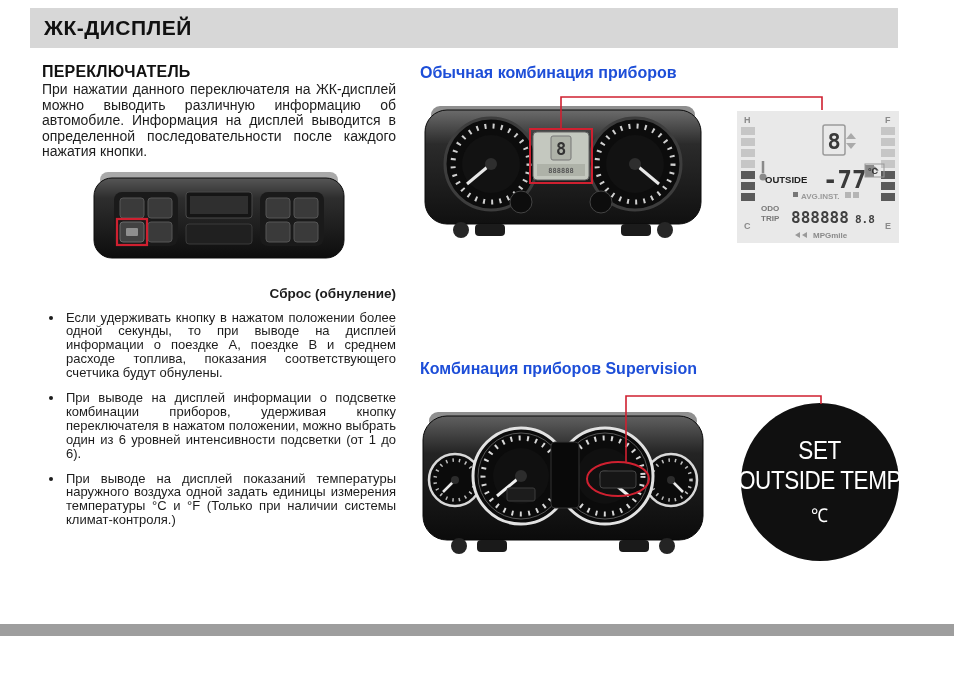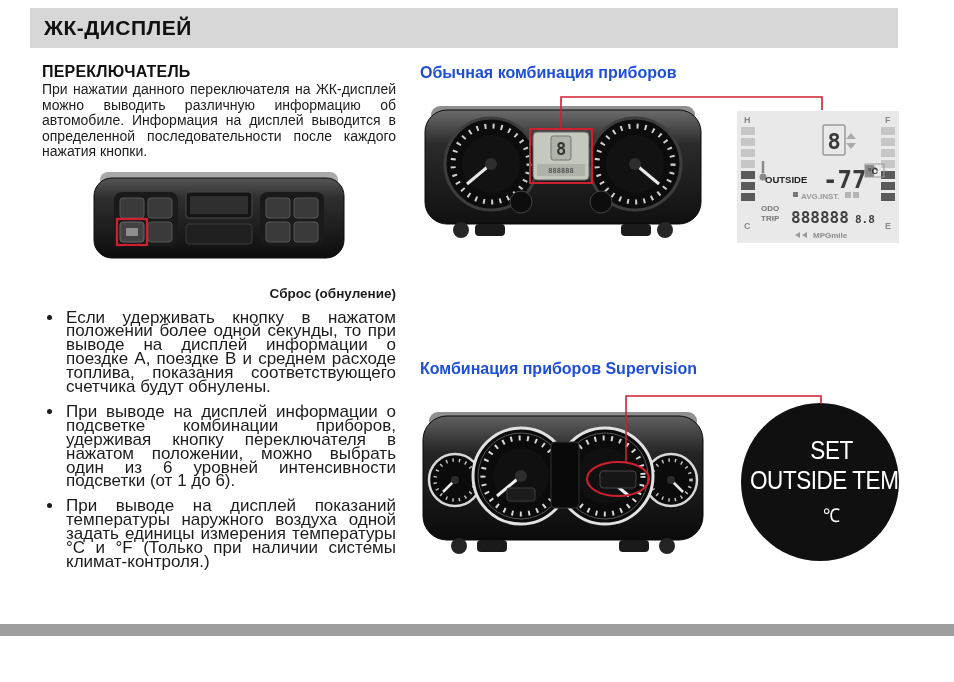--- a/index.html
+++ b/index.html
@@ -9,33 +9,33 @@
 
   .header-bar { position:absolute; left:30px; top:8px; width:868px; height:40px;
     background:#d7d7d7; display:flex; align-items:center; padding-left:14px; }
   .header-title { font-size:21px; font-weight:bold; letter-spacing:.5px; color:#111; }
 
   .left-col { position:absolute; left:42px; top:62px; width:354px; }
   .section-heading { font-size:16px; font-weight:bold; line-height:1.28; letter-spacing:.2px; margin-bottom:0; color:#111; }
   .intro { font-size:14px; line-height:15.4px; text-align:justify; margin-bottom:6px; }
   .panel-wrap { width:258px; margin:8px auto 18px; }
   .reset-heading { font-size:13.5px; font-weight:bold; margin:0 0 10px 4px;text-align:right; }
-  .bullets { margin:0 0 6px 6px; padding-left:16px; font-size:17px; line-height:13.9px; text-align:justify; list-style:disc outside; }
+  .bullets { margin:0 0 6px 6px; padding-left:16px; font-size:13px; line-height:13.9px; text-align:justify; list-style:disc outside; }
   .bullets li { margin-bottom:11px; padding-left:2px; }
 
   .caption { position:absolute; font-size:16px; font-weight:bold; color:#1d4ed8; }
   .caption-normal { left:420px; top:64px; }
   .caption-supervision { left:420px; top:360px;text-align:right; }
 
   .cluster1 { position:absolute; left:413px; top:98px; }
   .lcd-zoom { position:absolute; left:737px; top:111px; }
   .cluster2 { position:absolute; left:413px; top:402px; }
 
   .set-circle { position:absolute; left:741px; top:403px; width:158px; height:158px;
-    border-radius:50%; background:#101010; display:flex; align-items:center; justify-content:flex-start; }
+    border-radius:50%; background:#101010; display:flex; align-items:center; justify-content:center; }
   .set-inner { color:#fff; text-align:center; transform:scaleX(.9); }
   .set-line { font-size:25px; letter-spacing:-.5px; line-height:1.18; white-space:nowrap; }
   .set-unit { font-size:19px; margin-top:7px; }
 
   .overlay { position:absolute; left:0; top:0; pointer-events:none; }
 
   .page-num { position:absolute; left:42px; top:638px; font-size:18px; font-weight:bold; color:#14532d; }
   .footer-section { position:absolute; left:114px; top:641px; font-size:15px; font-weight:bold; color:#8d8d8d; letter-spacing:.4px; }
   .bottom-bar { position:absolute; left:0; bottom:0; width:954px; height:12px; background:#9e9e9e; }
 

